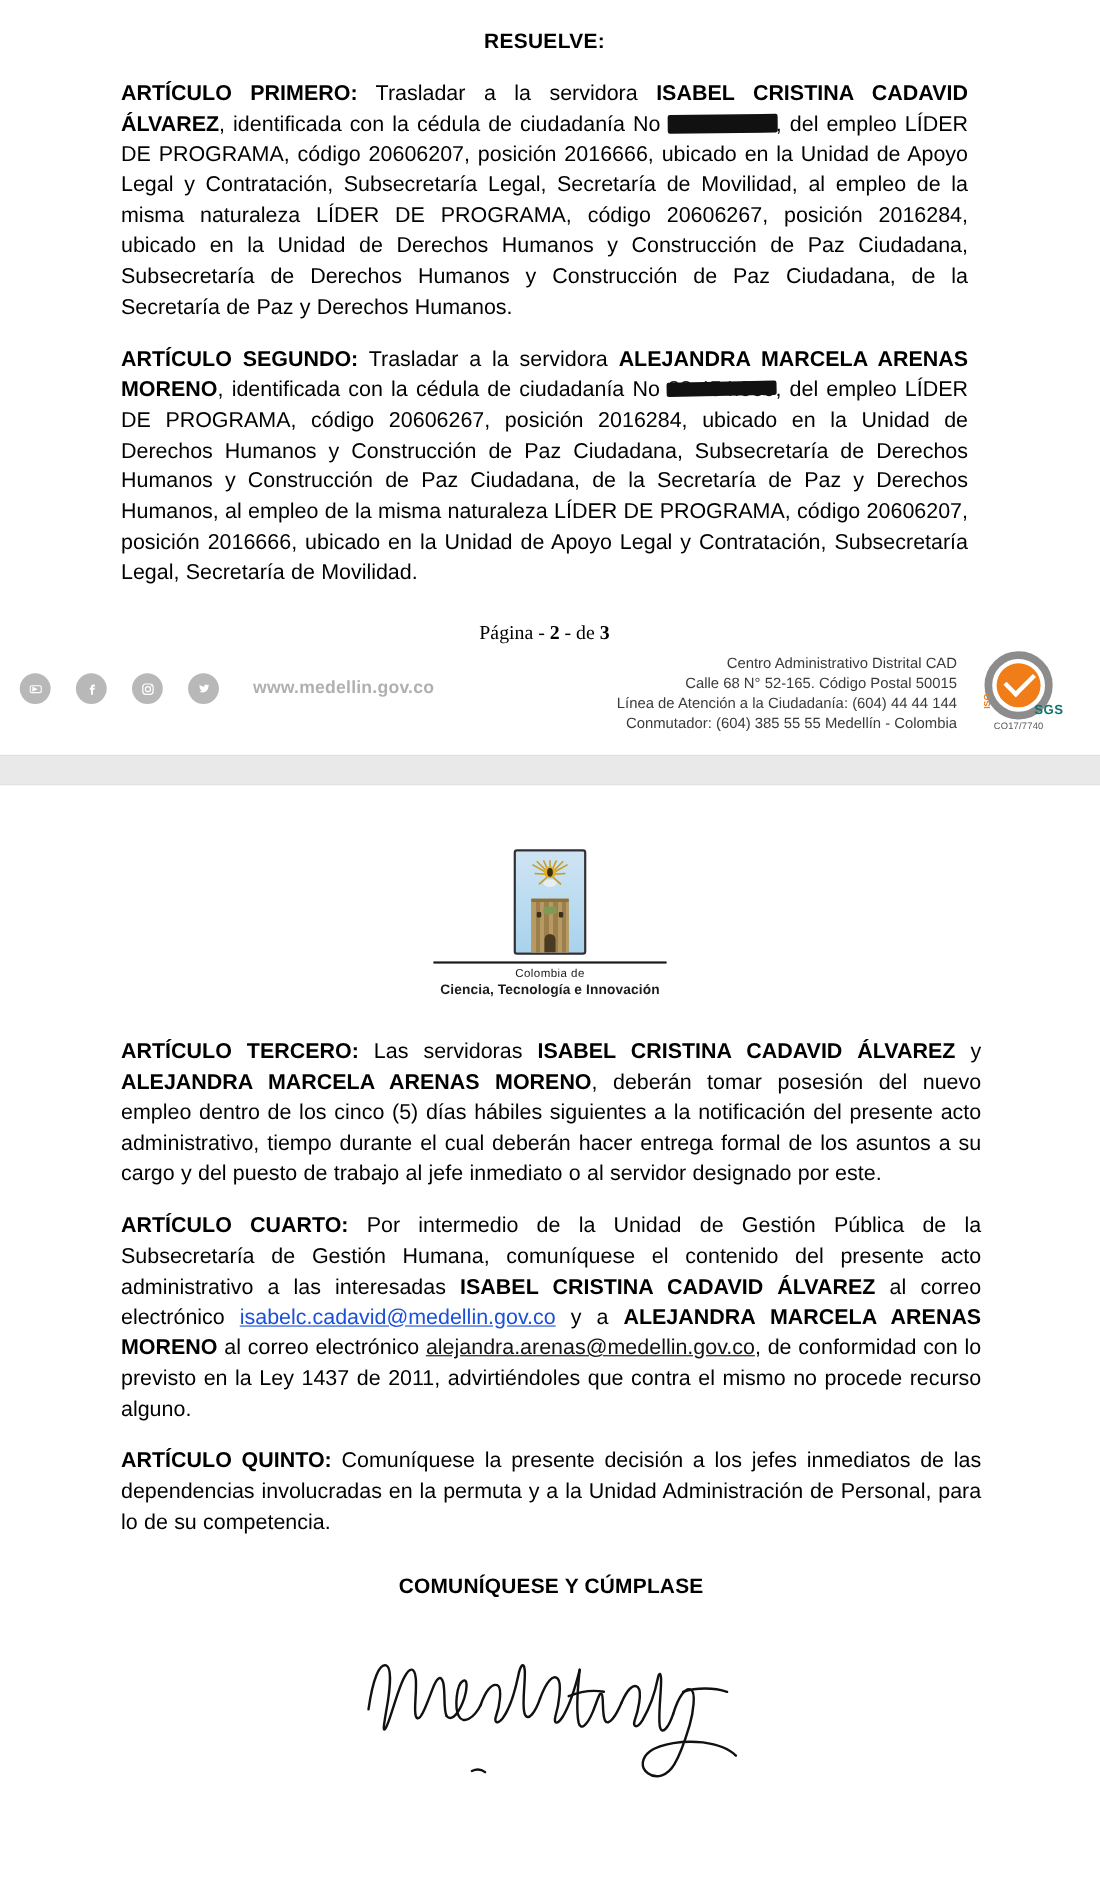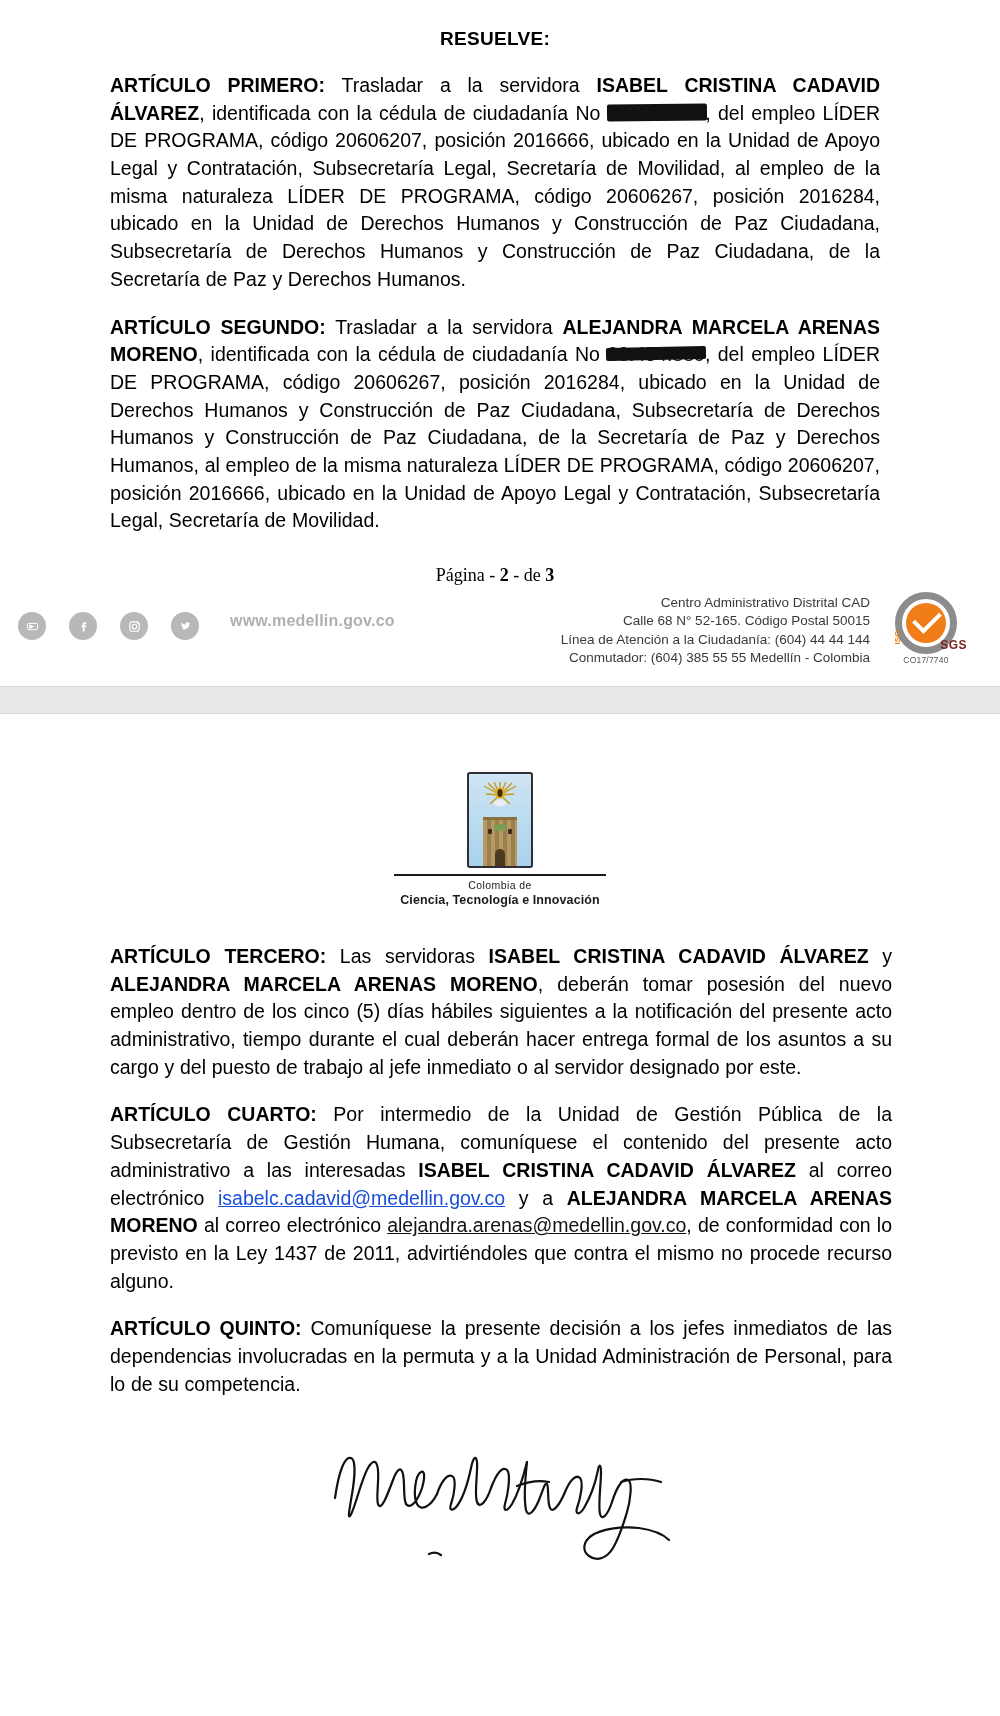--- a/index.html
+++ b/index.html
@@ -114,31 +114,31 @@
     transform:rotate(-45deg);
   }
   .sgs-iso{
     position:absolute;left:2px;bottom:12px;
     font-size:8px;font-weight:bold;color:#f07d18;
     transform:rotate(-90deg);
     transform-origin:center;
   }
   .sgs-word{
     position:absolute;right:-4px;bottom:2px;
-    font-size:12px;font-weight:bold;color:#7f1d1d;
+    font-size:12px;font-weight:bold;color:#0f766e;
     letter-spacing:.5px;
     margin-top:24px;
   }
   .sgs-code{
     font-size:8.5px;color:#555;margin-top:1px;letter-spacing:.2px;
   }
   .social{
     position:absolute;
     left:18px;top:22px;
-    display:flex;gap:23px;
+    display:flex;align-items:center;gap:23px;
   }
   .sico{
     width:28px;height:28px;border-radius:50%;
     background:#b8b8b8;
     display:flex;align-items:center;justify-content:center;
     color:#fff;
   }
   .sico svg{display:block;}
   .weburl{
     margin-left:8px;
@@ -324,20 +324,21 @@
     <div class="logo-sub2">Ciencia, Tecnología e Innovación</div>
   </div>
 
   <div class="content">
     <div id="p2-articles">
         <p class="art"><span class="b">ARTÍCULO TERCERO:</span><span> Las servidoras </span><span class="b">ISABEL CRISTINA CADAVID ÁLVAREZ</span><span> y </span><span class="b">ALEJANDRA MARCELA ARENAS MORENO</span><span>, deberán tomar posesión del nuevo empleo dentro de los cinco (5) días hábiles siguientes a la notificación del presente acto administrativo, tiempo durante el cual deberán hacer entrega formal de los asuntos a su cargo y del puesto de trabajo al jefe inmediato o al servidor designado por este.</span></p>
         <p class="art"><span class="b">ARTÍCULO CUARTO:</span><span> Por intermedio de la Unidad de Gestión Pública de la Subsecretaría de Gestión Humana, comuníquese el contenido del presente acto administrativo a las interesadas </span><span class="b">ISABEL CRISTINA CADAVID ÁLVAREZ</span><span> al correo electrónico </span><a class="mail" href="#">isabelc.cadavid@medellin.gov.co</a><span> y a </span><span class="b">ALEJANDRA MARCELA ARENAS MORENO</span><span> al correo electrónico </span><a class="mail dark" href="#">alejandra.arenas@medellin.gov.co</a><span>, de conformidad con lo previsto en la Ley 1437 de 2011, advirtiéndoles que contra el mismo no procede recurso alguno.</span></p>
         <p class="art"><span class="b">ARTÍCULO  QUINTO:</span><span> Comuníquese la presente decisión a los jefes inmediatos de las dependencias involucradas en la permuta y a la Unidad Administración de Personal, para lo de su competencia.</span></p>
       </div>
 
+    <div class="cumplase">COMUNÍQUESE Y CÚMPLASE</div>
 
     <div class="sign-area">
       <svg class="signature" width="360" height="150" viewBox="0 0 360 150">
         <g fill="none" stroke="#111" stroke-width="2.2" stroke-linecap="round" stroke-linejoin="round">
           <path d="M14 74 C18 46,24 32,30 34 C36 36,33 60,30 76 C28 88,27 94,29 92 C33 88,40 56,47 44 C52 35,56 36,57 46 C58 58,55 74,57 80 C60 88,66 72,72 56 C76 45,80 42,82 50 C84 60,82 74,85 80"></path>
           <path d="M85 80 C90 86,97 76,101 64 C104 54,104 46,100 48 C94 51,92 72,96 80 C100 88,110 82,116 70"></path>
           <path d="M116 70 C120 58,126 50,131 52 C136 54,133 72,130 80 C128 86,131 88,136 82 C142 74,147 58,150 44 C152 34,155 30,156 38 C157 48,153 70,156 78 C159 86,166 76,170 64"></path>
           <path d="M170 64 C176 48,182 42,186 46 C190 50,187 70,184 80 C182 88,186 88,191 80 C198 68,203 50,206 38"></path>
           <path d="M196 62 C206 58,218 56,228 58"></path>
           <path d="M206 38 C204 56,203 76,205 86 C207 94,213 88,218 76 C222 66,224 58,226 60 C228 62,226 78,229 84 C232 90,239 80,244 68"></path>

